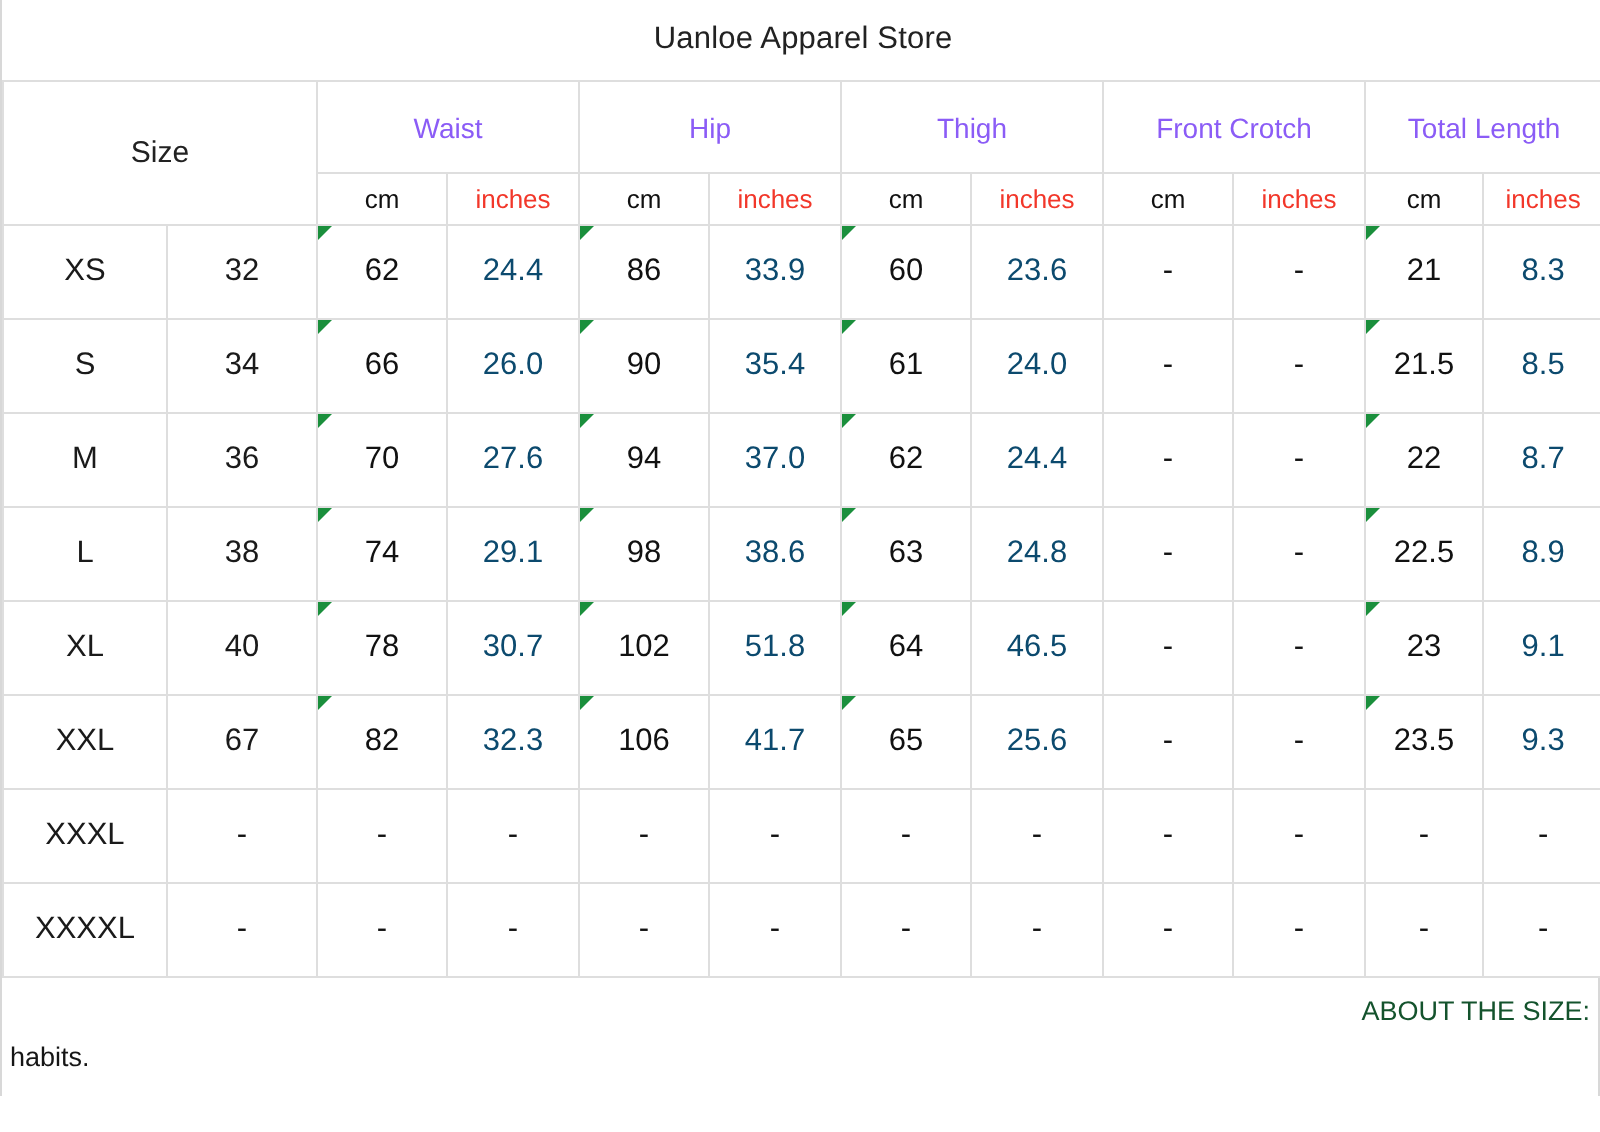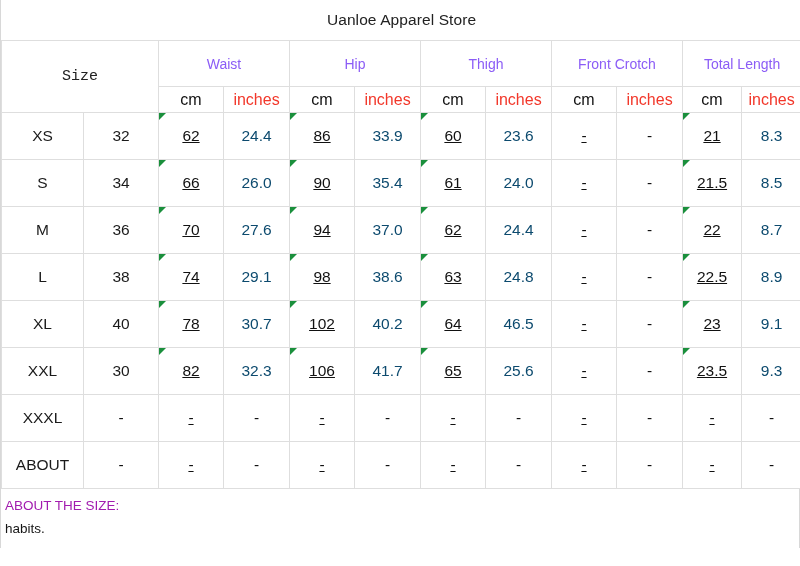--- a/index.html
+++ b/index.html
@@ -55,37 +55,36 @@
 
   
   .group-head {
     height: 45px;
     font-size: 14px;
     color: #8b5cf6;
   }
   .size-head {
     font-size: 15px;
     color: #222;
-    font-family: Liberation Mono, monospace;
   }
   .unit-head {
     height: 25px;
-    font-size: 16px;
+    font-size: 13px;
   }
   .unit-cm { color: #111; }
   .unit-in { color: #f2372a; }
 
   
   tr.data-row td {
     height: 46px;
     font-size: 15.5px;
   }
   td.c-size-label { font-size: 15px; color: #1a1a1a; }
   td.c-size-num   { font-size: 15px; color: #1a1a1a; }
-  td.c-cm         { color: #111111; text-decoration: underline; }
+  td.c-cm         { color: #111111; }
   td.c-in         { color: #0c4a6e; }
   td.c-dash       { color: #111111; font-weight: bold; }
 
   
   .err-flag {
     position: absolute;
     top: 0;
     left: 0;
     width: 0;
     height: 0;
@@ -99,21 +98,22 @@
     padding: 6px 4px 0 4px;
     box-sizing: border-box;
   }
   .footer p {
     margin: 0 0 2px 0;
     font-size: 13.5px;
     line-height: 21px;
     color: #161616;
   }
   .footer p.about-heading {
-    color: #a21caf;
+    color: #14532d;
+    text-align: right;
   }
 </style>
 </head>
 <body>
 
 <div id="page">
 
   <table class="size-chart">
     <colgroup>
       <col style="width:82px">
@@ -213,31 +213,31 @@
           <td class="c-in c-dash">-</td>
           <td class="c-cm">22.5<span class="err-flag"></span></td>
           <td class="c-in">8.9</td>
         </tr>
       <tr class="data-row">
           <td class="c-size-label">XL</td>
           <td class="c-size-num">40</td>
           <td class="c-cm">78<span class="err-flag"></span></td>
           <td class="c-in">30.7</td>
           <td class="c-cm">102<span class="err-flag"></span></td>
-          <td class="c-in">40.2</td>
+          <td class="c-in">51.8</td>
           <td class="c-cm">64<span class="err-flag"></span></td>
           <td class="c-in">46.5</td>
           <td class="c-cm c-dash">-</td>
           <td class="c-in c-dash">-</td>
           <td class="c-cm">23<span class="err-flag"></span></td>
           <td class="c-in">9.1</td>
         </tr>
       <tr class="data-row">
           <td class="c-size-label">XXL</td>
-          <td class="c-size-num">30</td>
+          <td class="c-size-num">67</td>
           <td class="c-cm">82<span class="err-flag"></span></td>
           <td class="c-in">32.3</td>
           <td class="c-cm">106<span class="err-flag"></span></td>
           <td class="c-in">41.7</td>
           <td class="c-cm">65<span class="err-flag"></span></td>
           <td class="c-in">25.6</td>
           <td class="c-cm c-dash">-</td>
           <td class="c-in c-dash">-</td>
           <td class="c-cm">23.5<span class="err-flag"></span></td>
           <td class="c-in">9.3</td>
@@ -250,21 +250,21 @@
           <td class="c-cm c-dash">-</td>
           <td class="c-in c-dash">-</td>
           <td class="c-cm c-dash">-</td>
           <td class="c-in c-dash">-</td>
           <td class="c-cm c-dash">-</td>
           <td class="c-in c-dash">-</td>
           <td class="c-cm c-dash">-</td>
           <td class="c-in c-dash">-</td>
         </tr>
       <tr class="data-row">
-          <td class="c-size-label">ABOUT</td>
+          <td class="c-size-label">XXXXL</td>
           <td class="c-size-num c-dash">-</td>
           <td class="c-cm c-dash">-</td>
           <td class="c-in c-dash">-</td>
           <td class="c-cm c-dash">-</td>
           <td class="c-in c-dash">-</td>
           <td class="c-cm c-dash">-</td>
           <td class="c-in c-dash">-</td>
           <td class="c-cm c-dash">-</td>
           <td class="c-in c-dash">-</td>
           <td class="c-cm c-dash">-</td>

